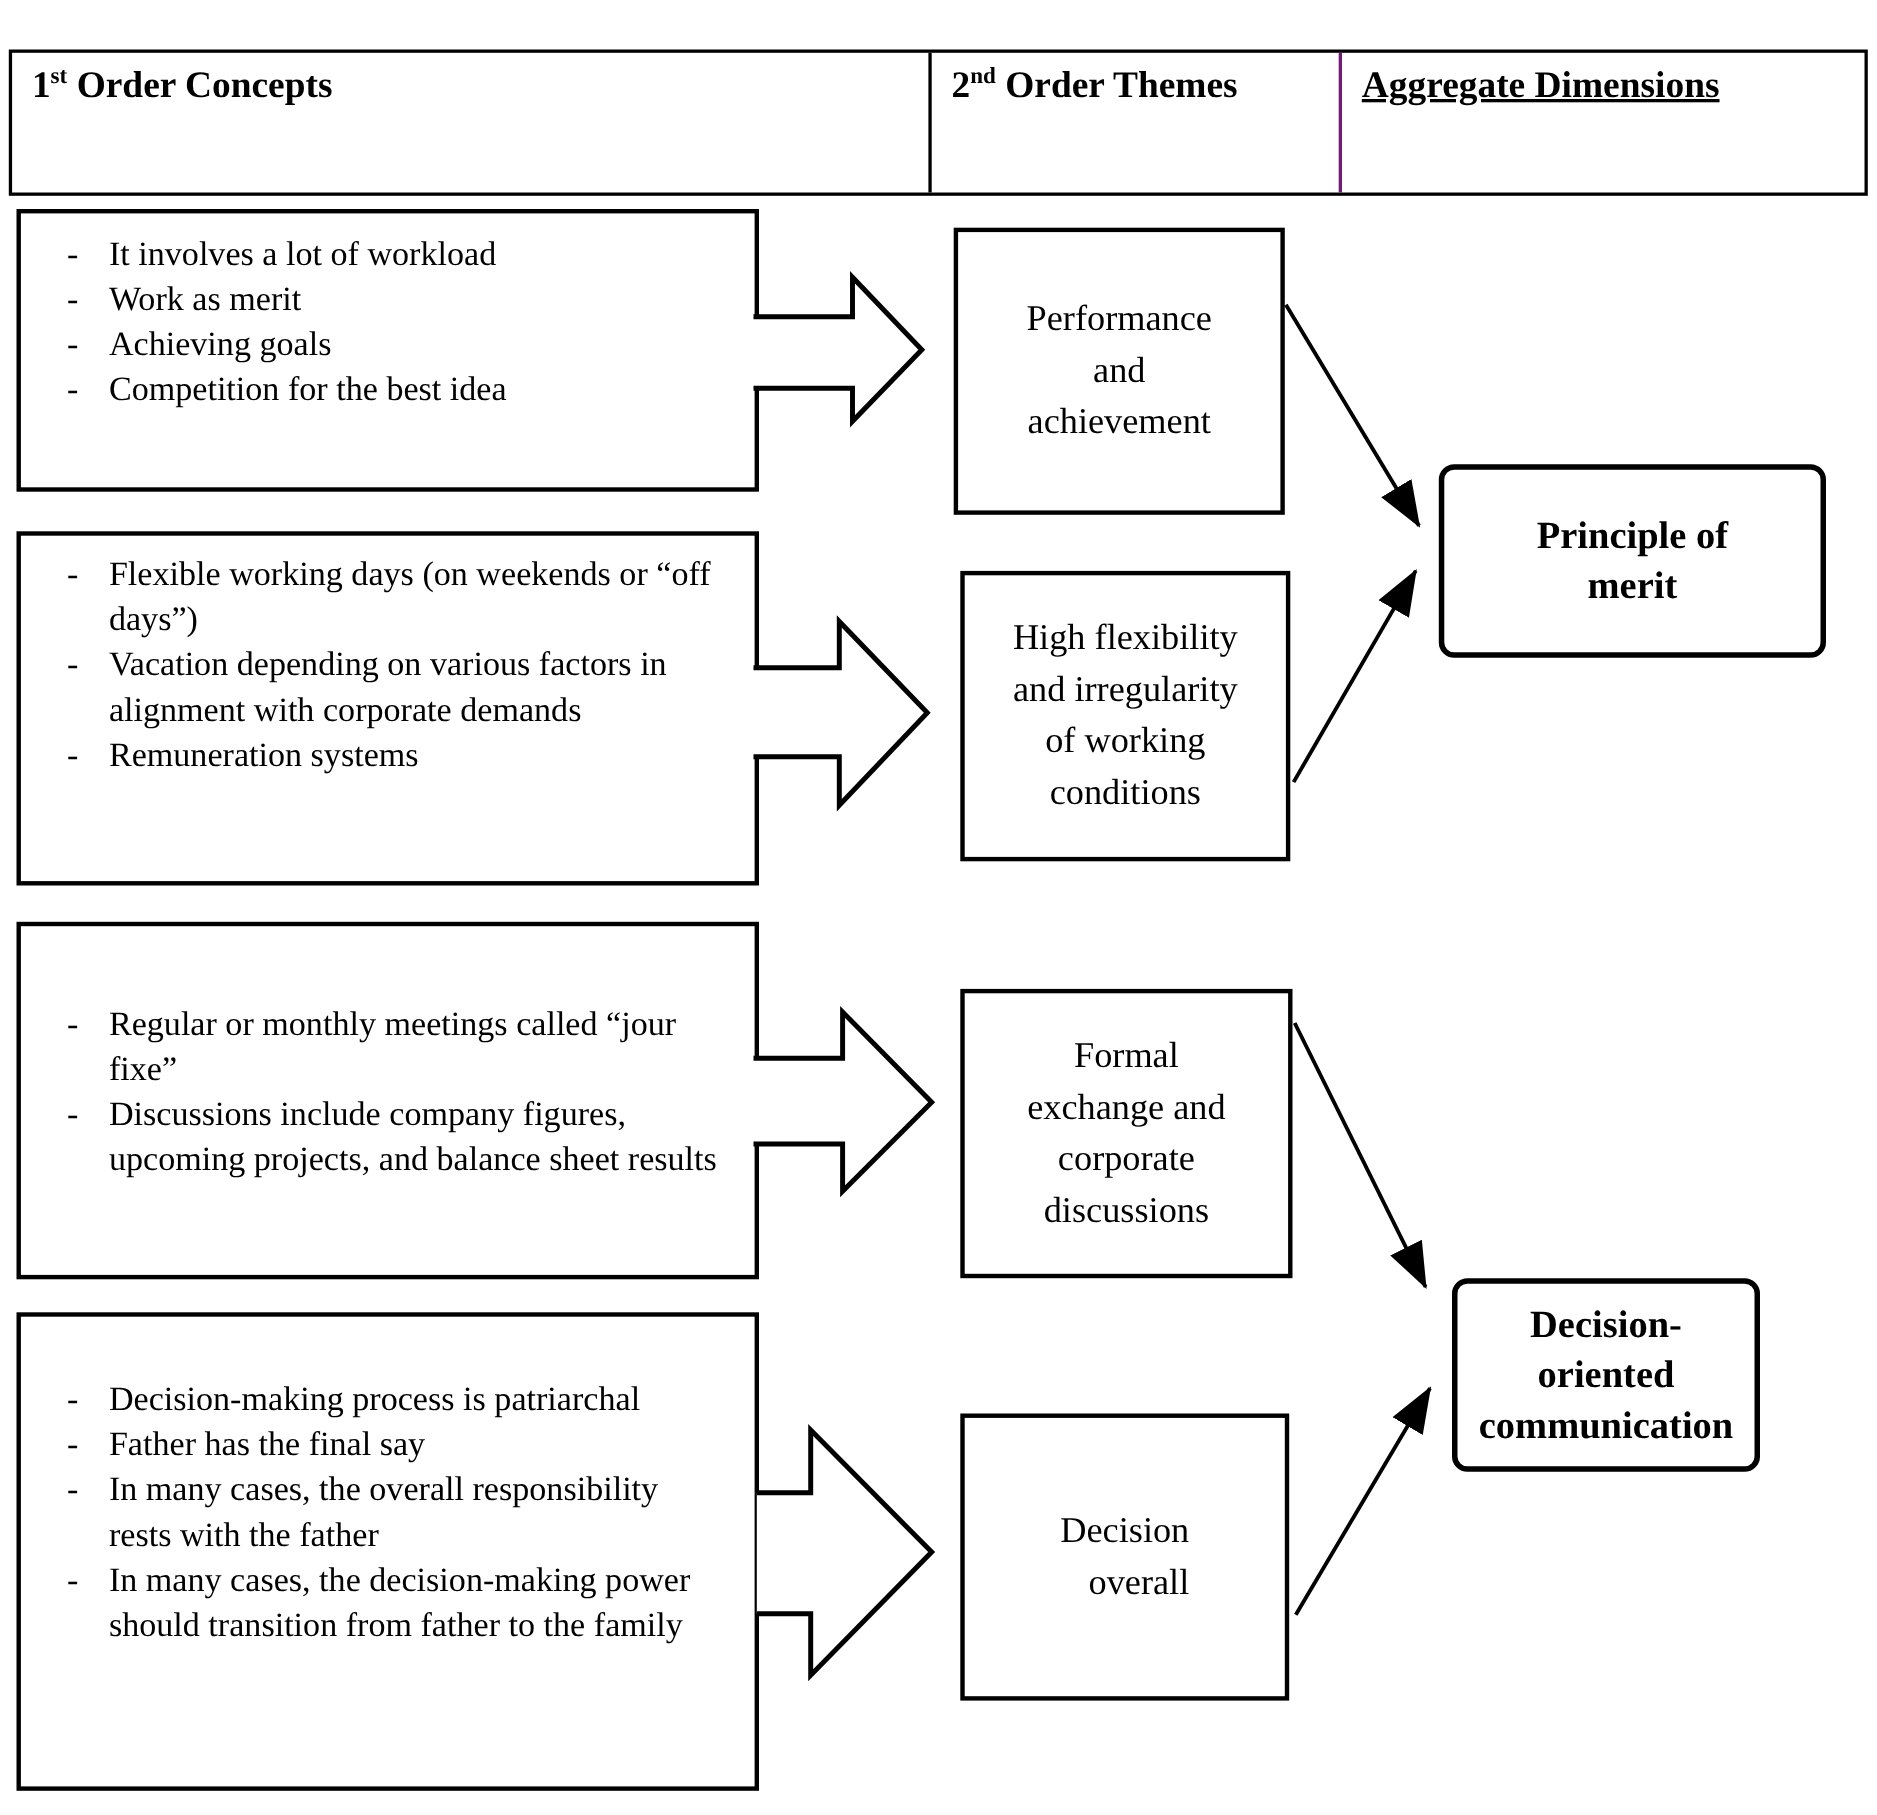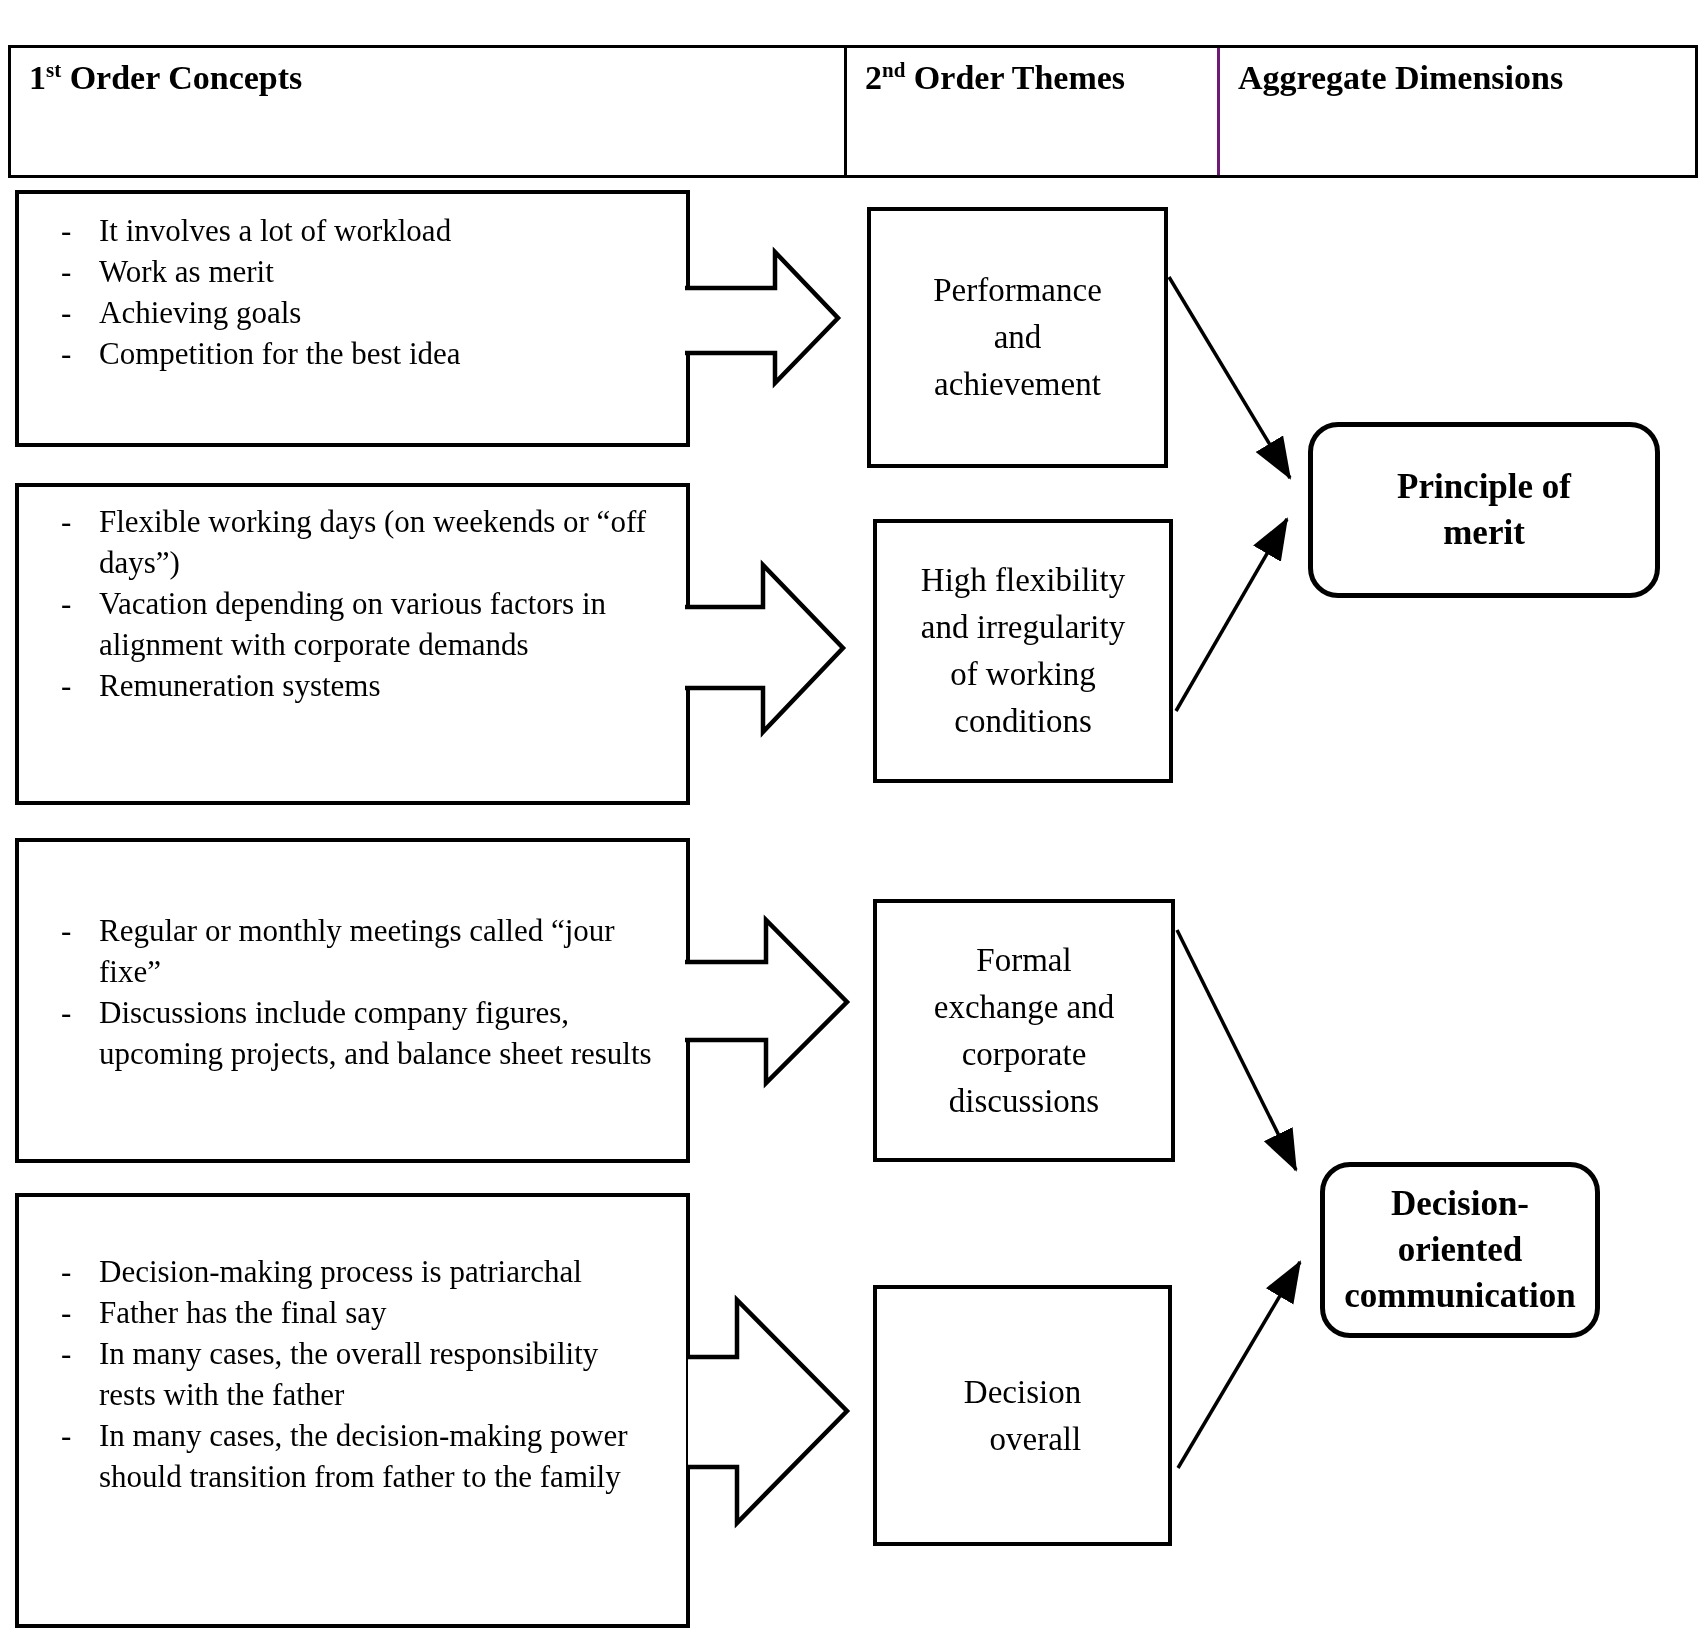--- a/index.html
+++ b/index.html
@@ -15,21 +15,21 @@
   .hdr{
     position:absolute;left:8px;top:14px;width:1690px;height:133px;
     border:3px solid #000;display:flex;box-sizing:border-box;margin-top:31px;
   }
   .hdr-cell{
     box-sizing:border-box;padding:10px 16px 0 18px;
     font-size:34px;font-weight:bold;line-height:1.15;
   }
   .hdr-cell.c1{width:836px;border-right:3px solid #000;}
   .hdr-cell.c2{width:373px;border-right:3px solid #701a75;}
-  .hdr-cell.c3{flex:1;}
+  .hdr-cell.c3{flex:1;text-decoration:underline;}
   .hdr-cell sup{font-size:21px;vertical-align:super;line-height:0;}
   
   .concept-box{
     position:absolute;left:15px;width:675px;
     border:4px solid #000;box-sizing:border-box;
     background:#fff;
   }
   .bullet-list{
     padding-left:42px;padding-right:24px;
     font-size:31px;line-height:41px;
@@ -40,21 +40,21 @@
   
   .theme-box{
     position:absolute;border:4px solid #000;box-sizing:border-box;
     background:#fff;display:flex;flex-direction:column;
     align-items:center;justify-content:center;text-align:center;
     font-size:33px;line-height:47px;
   }
   
   .dimension-box{
     position:absolute;border:5px solid #000;box-sizing:border-box;
-    border-radius:30px;background:#fff;
+    border-radius:14px;background:#fff;
     display:flex;flex-direction:column;align-items:center;justify-content:center;
     text-align:center;font-size:35px;font-weight:bold;line-height:46px;
   }
   
   #arrow-layer{
     position:absolute;left:0;top:0;width:1706px;height:1650px;
     pointer-events:none;
   }
   .block-arrow{fill:#ffffff;stroke:#000000;stroke-width:4.5;stroke-linejoin:miter;}
   .thin-arrow{stroke:#000000;stroke-width:3.5;fill:none;}

